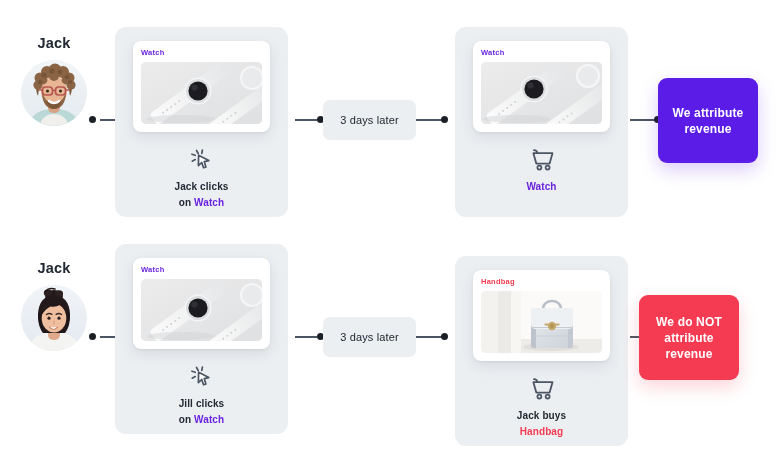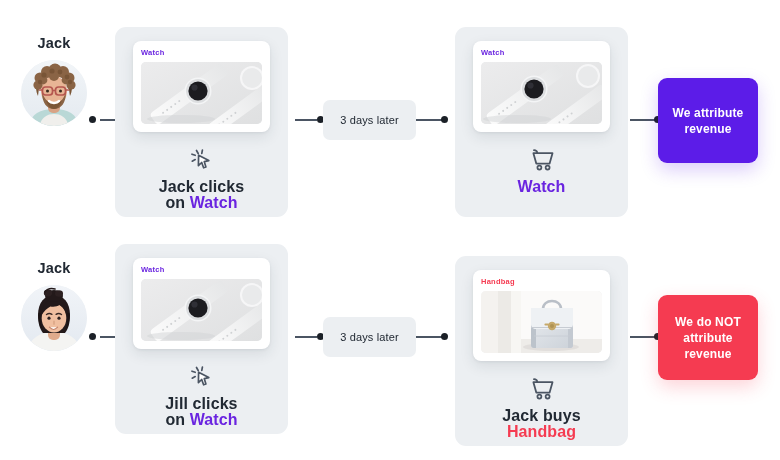--- a/index.html
+++ b/index.html
@@ -61,21 +61,21 @@
     width: 121px; height: 62px; border-radius: 5px; overflow: hidden;
     background: #e8e9ea; display: block;
   }
   .card-img svg { display: block; width: 121px; height: 62px; }
 
   
   .action { position: absolute; left: 0; top: 120px; width: 173px; text-align: center; }
   .action-icon { height: 26px; margin-bottom: 6px; }
   .action-icon svg { display: block; margin: 0 auto; }
   .caption {
-    font-size: 16px; font-weight: bold; color: #212933;
+    font-size: 10px; font-weight: bold; color: #212933;
     line-height: 16px; letter-spacing: .1px;
   }
   .caption .purple { color: #6a24e0; }
   .caption .red    { color: #f53b51; }
   .caption .lite   { color: #212933; }
 
   
   .chip {
     position: absolute; width: 93px; height: 40px;
     background: #eceff2; border-radius: 7px;
@@ -485,21 +485,21 @@
         <div class="caption">
           <div>Jack buys</div>
           <div><span class="red">Handbag</span></div>
         </div>
       </div>
     </div>
 
     <div class="conn" style="left:630px;top:106px;width:26px;"></div>
     <div class="dot" style="left:654px;top:103px;"></div>
 
-    <div class="outcome red" style="left:658px;top:65px;">
+    <div class="outcome red" style="left:639px;top:65px;">
       <div>
         <div>We do NOT</div>
         <div>attribute revenue</div>
       </div>
     </div>
   </div>
 
 </div>
 
 </body></html>

